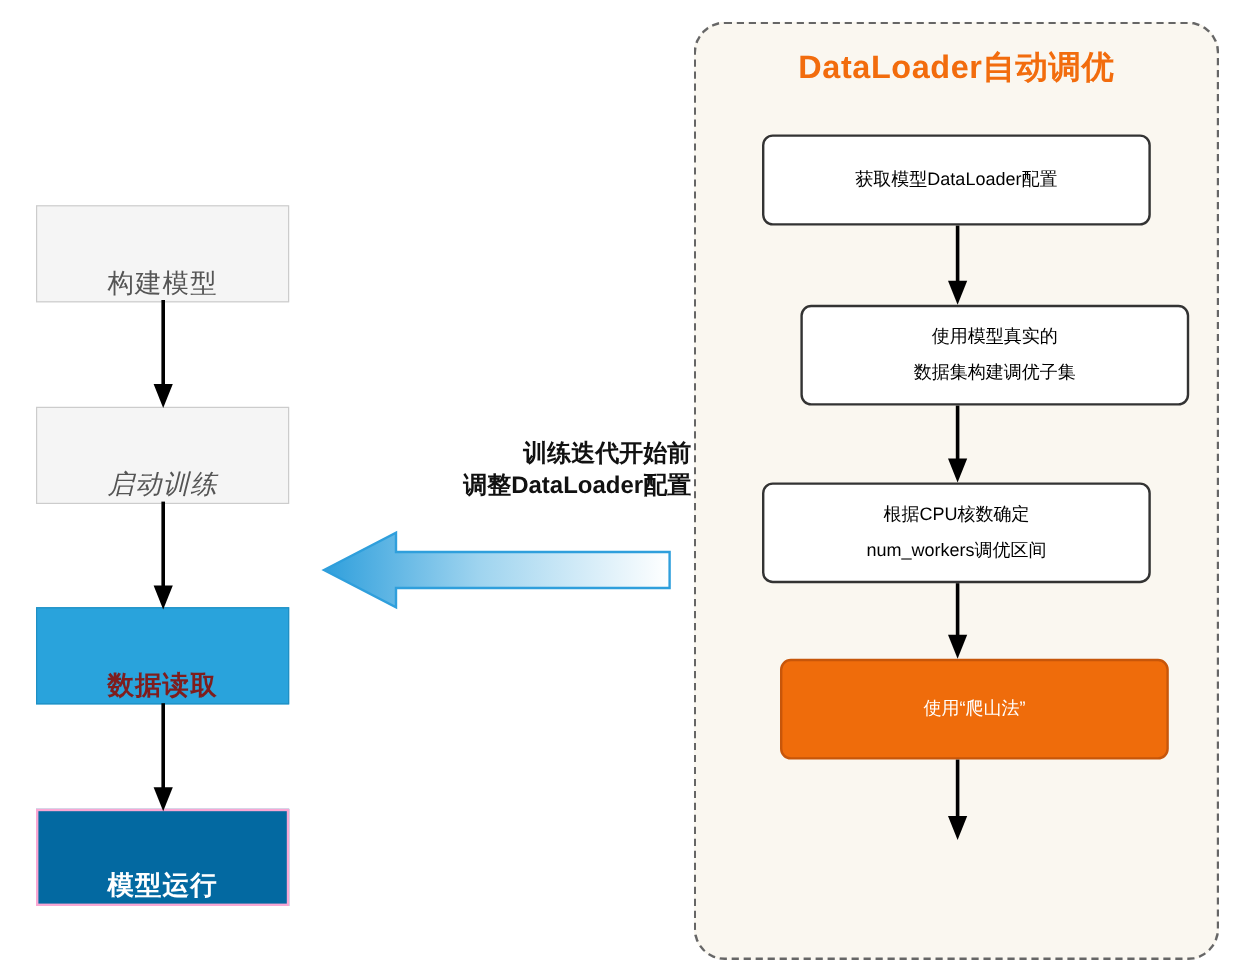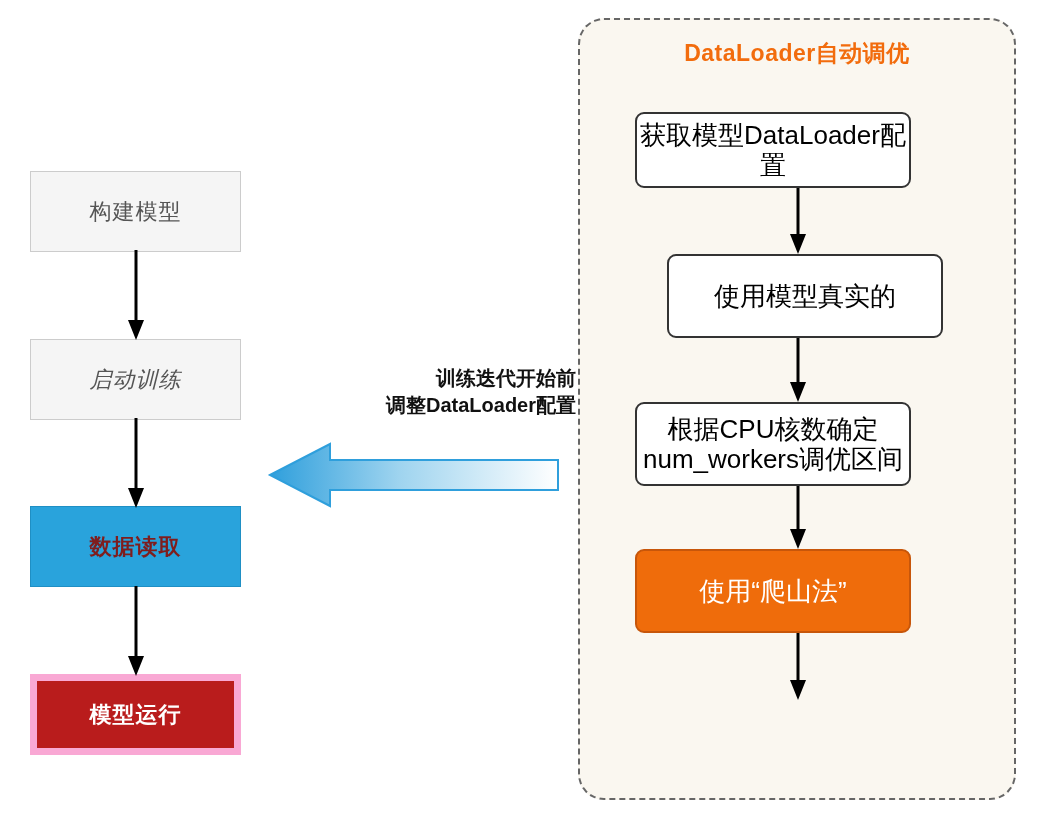--- a/index.html
+++ b/index.html
@@ -18,40 +18,40 @@
     background: #ffffff;
   }
 
   
   .lbox {
     position: absolute;
     width: 211px;
     height: 81px;
     box-sizing: border-box;
     display: flex;
-    align-items: center;
+    align-items: flex-end;
     justify-content: center;
     font-size: 22px;
     letter-spacing: 1px;
     text-align: center;
   }
   .lbox.grey {
     background: #f5f5f5;
     border: 1px solid #cccccc;
     color: #555555;
   }
   .lbox.blue {
     background: #29a3dc;
     border: 1px solid #1f8fc4;
     color: #7f1d1d;
     font-weight: bold;
   }
   .lbox.deepblue {
-    background: #b91c1c;
-    border: 7px solid #f9a8d4;
+    background: #0369a1;
+    border: 2px solid #f9a8d4;
     color: #ffffff;
     font-weight: bold;
   }
 
   #box-build   { left: 30px;  top: 171px; }
   #box-train   { left: 30px;  top: 339px; font-style: italic; }
   #box-read    { left: 30px;  top: 506px; }
   #box-run     { left: 30px;  top: 674px; }
 
   
@@ -65,51 +65,51 @@
     background: #faf7f0;
     border: 2px dashed #666666;
     border-radius: 26px;
   }
   #panel-title {
     position: absolute;
     left: 578px;
     top: 38px;
     width: 438px;
     text-align: center;
-    font-size: 23px;
+    font-size: 27px;
     font-weight: bold;
     color: #f26c0d;
     letter-spacing: 0.5px;
   }
 
   .rbox {
     position: absolute;
     left: 635px;
-    width: 276px;
+    width: 324px;
     box-sizing: border-box;
     display: flex;
     align-items: center;
     justify-content: center;
     text-align: center;
     border-radius: 9px;
-    font-size: 26px;
+    font-size: 15px;
     line-height: 30px;
     background: #ffffff;
     border: 2px solid #333333;
     color: #000000;
   }
   .rbox.orange {
     background: #ef6c0b;
     border: 2px solid #c7560a;
     color: #ffffff;
   }
   #rbox-1 { top: 112px; height: 76px; }
   #rbox-2 { top: 254px; height: 84px; margin-left: 32px; }
   #rbox-3 { top: 402px; height: 84px; }
-  #rbox-4 { top: 549px; height: 84px; }
+  #rbox-4 { top: 549px; height: 84px; margin-left: 15px; }
   #rbox-5 { top: 700px; height: 76px; }
 
   
   .arrow-svg {
     position: absolute;
     overflow: visible;
   }
 
   
   #side-label {
@@ -174,20 +174,21 @@
   <div id="panel"></div>
   <div id="panel-title">DataLoader自动调优</div>
 
   <div class="rbox" id="rbox-1">
     <span>获取模型DataLoader配置</span>
   </div>
 
   <div class="rbox" id="rbox-2">
     <div>
       <div>使用模型真实的</div>
+      <div>数据集构建调优子集</div>
     </div>
   </div>
 
   <div class="rbox" id="rbox-3">
     <div>
       <div>根据CPU核数确定</div>
       <div>num_workers调优区间</div>
     </div>
   </div>
 

